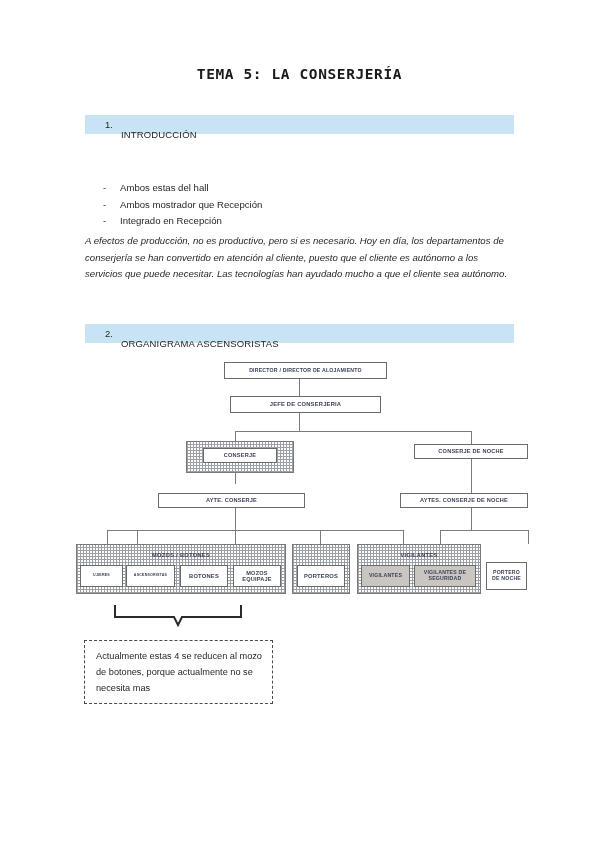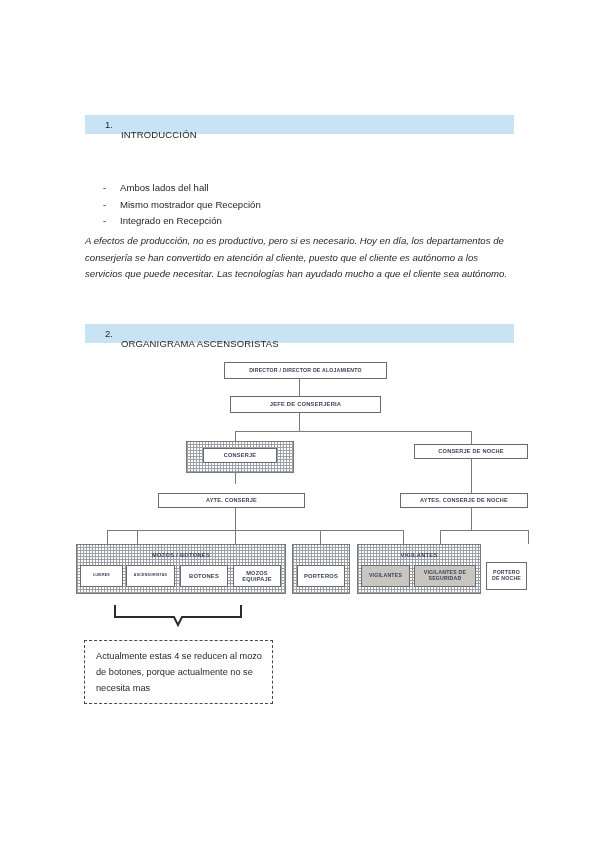--- a/index.html
+++ b/index.html
@@ -76,35 +76,36 @@
     font-size:9.2px;line-height:16px;color:#231f20;
     padding:7px 10px 6px 11px;font-weight:400;
   }
   .brace{position:absolute;}
 </style>
 </head>
 <body>
 
 <div class="page">
 
+  <div class="doc-title">TEMA 5: LA CONSERJERÍA</div>
 
   <div class="sec-band" id="band1">
     <span class="num">1.</span>
     <span class="txt">INTRODUCCIÓN</span>
   </div>
 
 
   <ul class="dash-list">
     <li>
       <span class="dash">-</span>
-      <span>Ambos lados del hall</span>
+      <span>Ambos estas del hall</span>
     </li>
     <li>
       <span class="dash">-</span>
-      <span>Mismo mostrador que Recepción</span>
+      <span>Ambos mostrador que Recepción</span>
     </li>
     <li>
       <span class="dash">-</span>
       <span>Integrado en Recepción</span>
     </li>
   </ul>
 
   <div class="para" id="p-body">A efectos de producción, no es productivo, pero si es necesario. Hoy en día, los departamentos de conserjería se han convertido en atención al cliente, puesto que el cliente es autónomo a los servicios que puede necesitar. Las tecnologías han ayudado mucho a que el cliente sea autónomo.</div>
 
   <div class="sec-band" id="band2">

